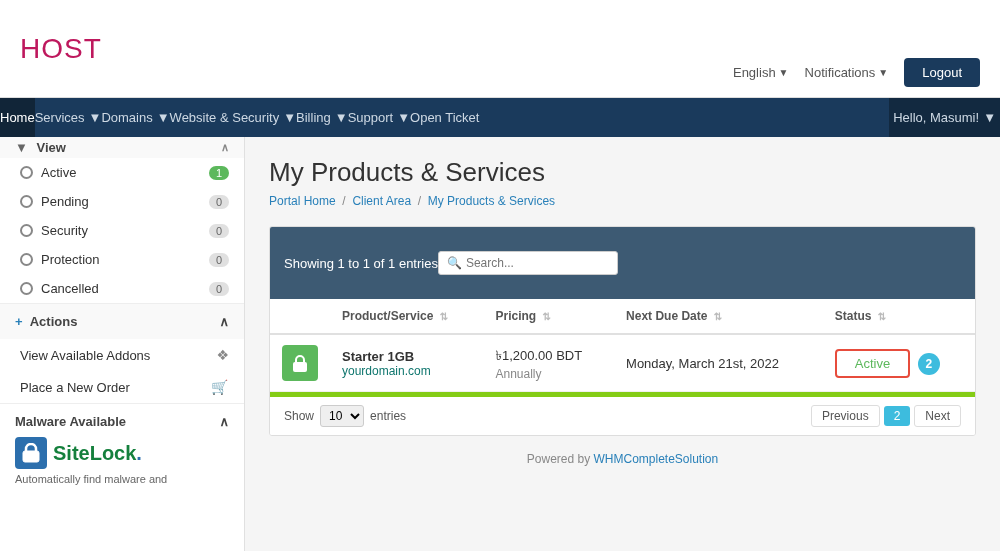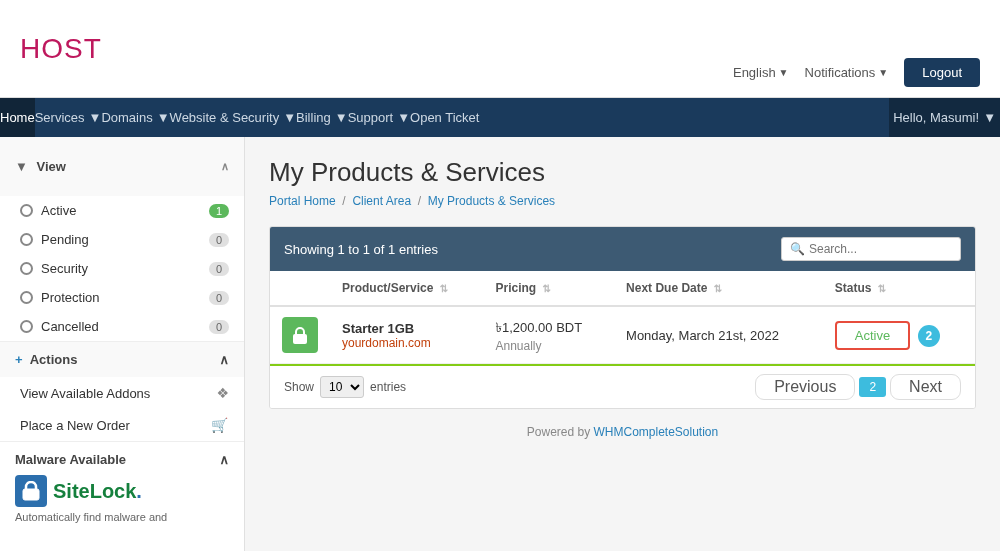--- a/index.html
+++ b/index.html
@@ -70,21 +70,21 @@
       min-width: 245px;
       background: #fff;
       border-right: 1px solid #e0e0e0;
       padding: 0 0 20px 0;
     }
     .sidebar-section {
       border-bottom: 1px solid #eee;
     }
     .sidebar-section-header {
       background: #f9f9f9;
-      padding: 22px 15px;
+      padding: 3px 15px;
       font-weight: bold;
       font-size: 13px;
       color: #444;
       display: flex;
       align-items: center;
       justify-content: space-between;
     }
     .sidebar-section-header .funnel-icon { color: #666; margin-right: 5px; }
     .sidebar-section-header .chevron { font-size: 11px; color: #888; }
     .sidebar-filter-item {
@@ -151,24 +151,24 @@
     .main-content { flex: 1; padding: 20px 24px; background: #f5f5f5; }
     .page-title { font-size: 26px; font-weight: 300; color: #333; margin-bottom: 6px; }
     .breadcrumb { font-size: 12px; color: #888; margin-bottom: 18px; }
     .breadcrumb a { color: #2980b9; text-decoration: none; }
 
     
     .table-wrapper { background: #fff; border: 1px solid #ddd; border-radius: 3px; overflow: hidden; margin-bottom: 16px; }
     .table-top-bar {
       background: #3d5a73;
       color: #fff;
-      padding: 10px 14px;
-      display: flex;
-      align-items: center;
-      justify-content: space-between;
+      padding: 24px 14px;
+      display: flex;
+      align-items: center;
+      justify-content: flex-start;
       font-size: 13px;
     }
     .search-box {
       background: #fff;
       border: 1px solid #ccc;
       border-radius: 3px;
       padding: 4px 8px;
       font-size: 12px;
       width: 180px;
       display: flex;
@@ -193,21 +193,21 @@
     }
     thead th .sort-icon { color: #bbb; font-size: 10px; margin-left: 3px; }
     tbody tr { border-bottom: 1px solid #f0f0f0; }
     tbody td { padding: 10px 12px; font-size: 13px; vertical-align: middle; }
 
     .service-icon {
       width: 36px; height: 36px; background: #5cb85c; border-radius: 4px;
       display: flex; align-items: center; justify-content: center; color: #fff; font-size: 18px;
     }
     .service-name { font-weight: bold; font-size: 13px; color: #333; }
-    .service-domain { font-size: 12px; color: #c2410c; }
+    .service-domain { font-size: 12px; color: #0f766e; }
     .price-main { font-size: 13px; color: #333; }
     .price-cycle { font-size: 12px; color: #888; }
     .date-main { font-size: 13px; color: #333; }
 
     .active-btn {
       border: 2px solid #e74c3c;
       color: #5cb85c;
       background: #fff;
       padding: 5px 18px;
       border-radius: 4px;
@@ -216,31 +216,31 @@
       font-weight: normal;
     }
 
     .table-bottom {
       padding: 8px 14px;
       display: flex;
       align-items: center;
       justify-content: space-between;
       font-size: 12px;
       color: #555;
-      border-top: 2px solid #84cc16;
+      border-top: 5px solid #84cc16;
       background: #fff;
     }
     .show-entries { display: flex; align-items: center; gap: 6px; }
     .entries-select {
       border: 1px solid #ccc; border-radius: 3px; padding: 2px 4px; font-size: 12px;
     }
     .pagination { display: flex; gap: 4px; align-items: center; }
     .page-btn {
-      border: 1px solid #ddd; background: #fff; padding: 3px 18px;
-      border-radius: 9px; font-size: 16px; cursor: pointer; color: #555;
+      border: 1px solid #ddd; background: #fff; padding: 3px 10px;
+      border-radius: 3px; font-size: 12px; cursor: pointer; color: #555;
     }
     .page-btn-blue {
       background: #3dbcde; color: #fff; border: none;
       padding: 3px 10px; border-radius: 3px; font-size: 12px; cursor: pointer;
     }
 
     .powered-by {
       text-align: center; font-size: 12px; color: #888; margin-top: 10px;
     }
     .powered-by a { color: #2980b9; text-decoration: none; }

